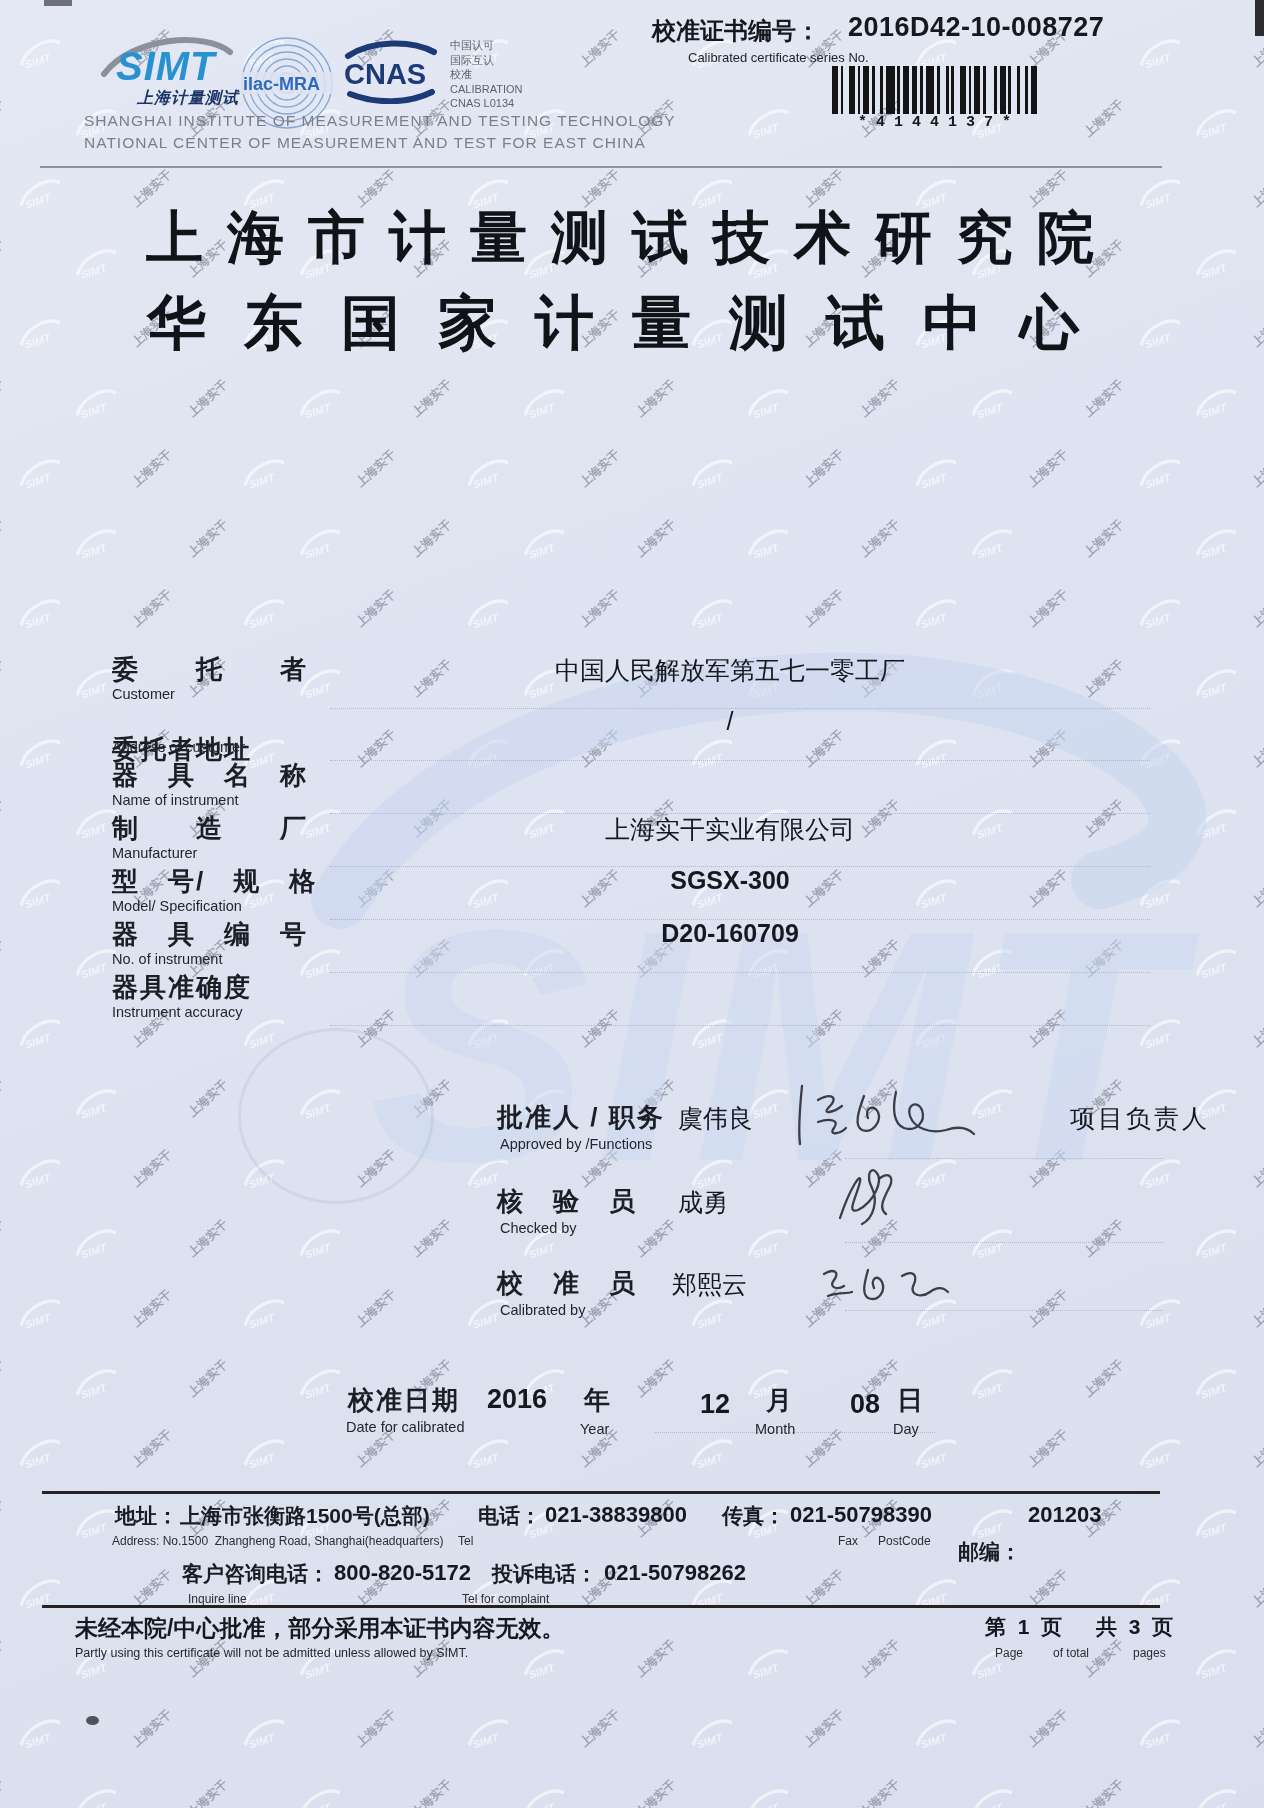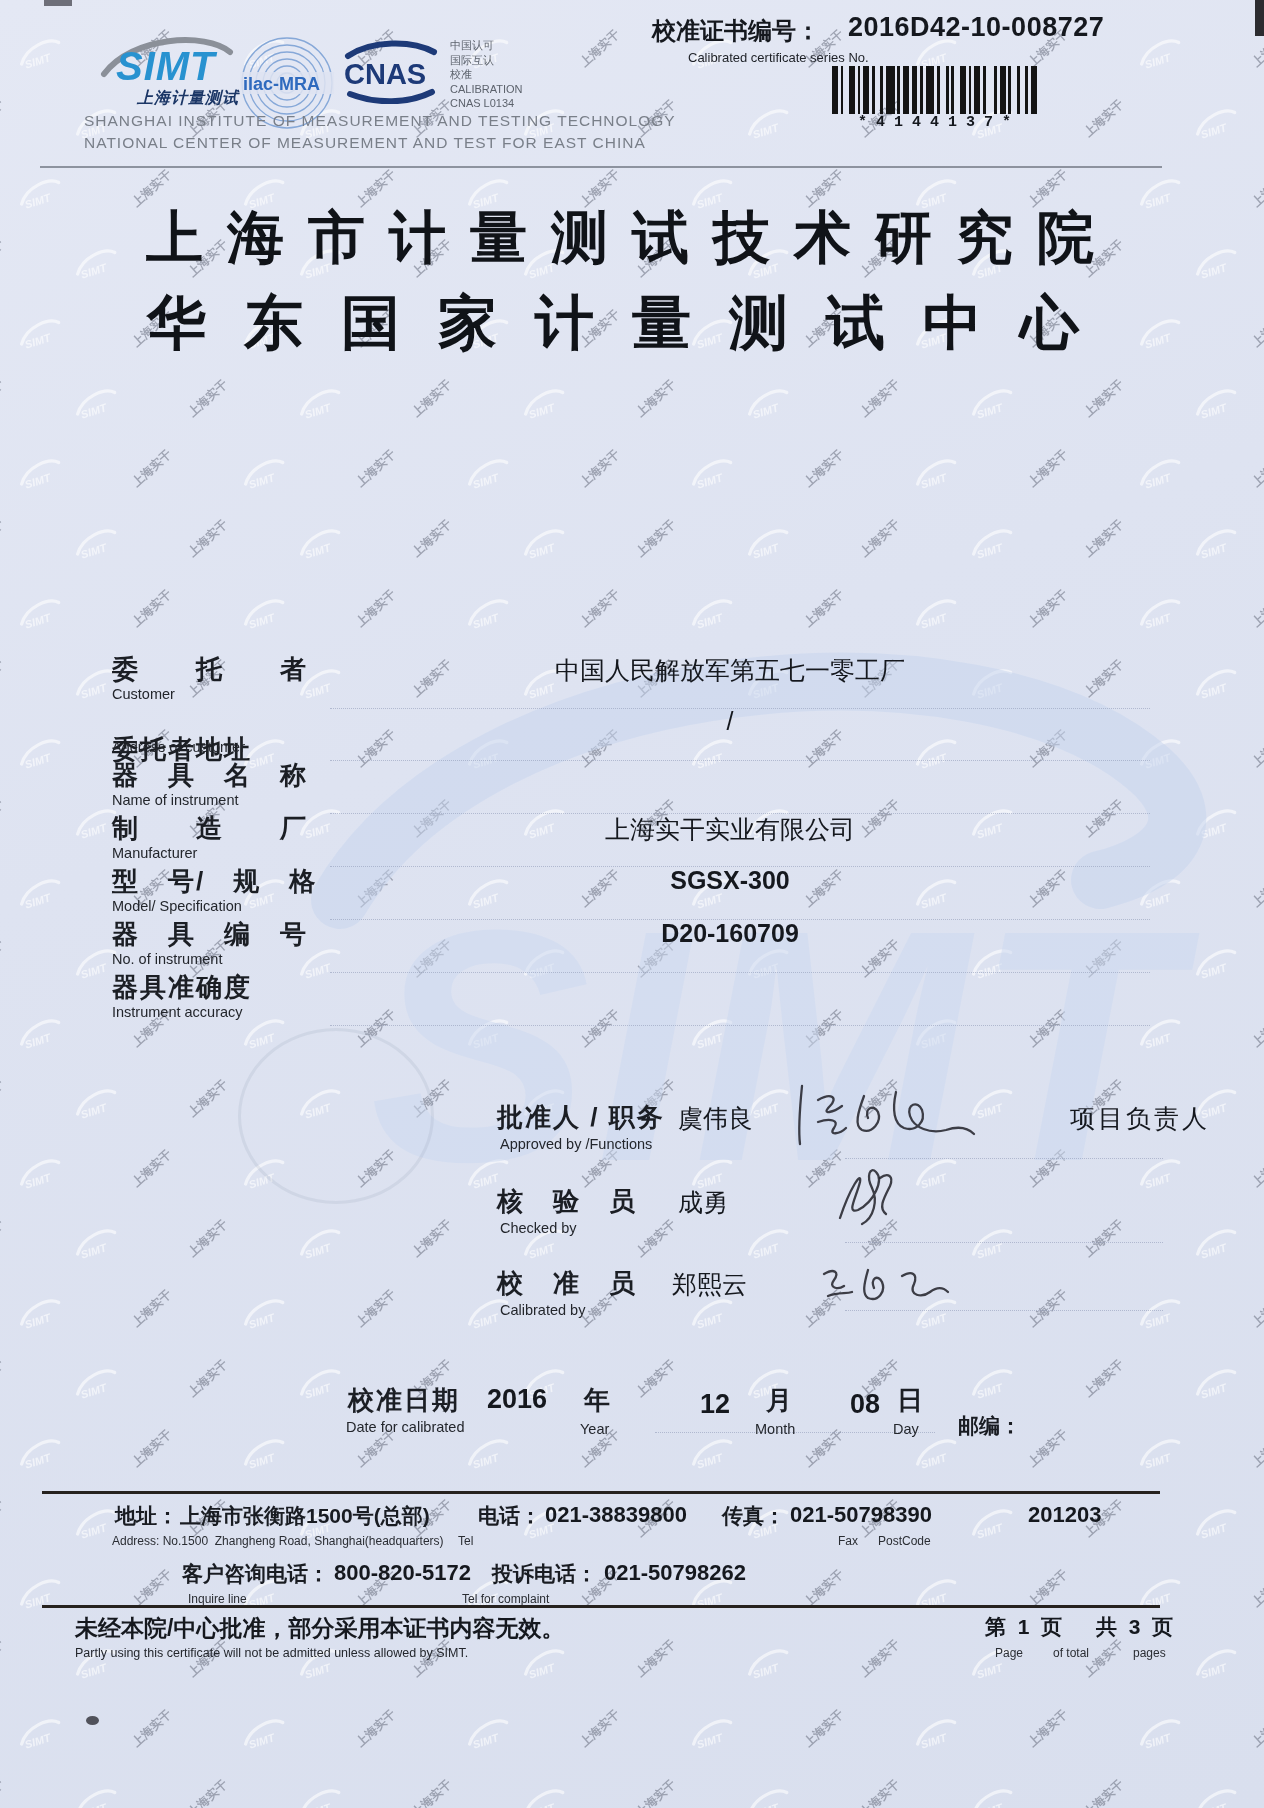--- a/index.html
+++ b/index.html
@@ -1042,21 +1042,21 @@
   <div class="c footer-zh" style="left:115px;top:1502px;">地址：</div>
   <div class="c footer-zh" style="left:180px;top:1502px;">上海市张衡路1500号(总部)</div>
   <div class="c footer-en" style="left:112px;top:1534px;">Address: No.1500  Zhangheng Road, Shanghai(headquarters)</div>
   <div class="c footer-zh" style="left:478px;top:1502px;">电话：</div>
   <div class="c footer-num" style="left:545px;top:1502px;">021-38839800</div>
   <div class="c footer-en" style="left:458px;top:1534px;">Tel</div>
   <div class="c footer-zh" style="left:722px;top:1502px;">传真：</div>
   <div class="c footer-num" style="left:790px;top:1502px;">021-50798390</div>
   <div class="c footer-en" style="left:838px;top:1534px;">Fax</div>
   <div class="c footer-en" style="left:878px;top:1534px;">PostCode</div>
-  <div class="c footer-zh" style="left:958px;top:1412px;">邮编：</div>
+  <div class="c footer-zh" style="left:958px;top:1538px;">邮编：</div>
   <div class="c footer-num" style="left:1028px;top:1502px;">201203</div>
 
   <div class="c footer-zh" style="left:182px;top:1560px;">客户咨询电话：</div>
   <div class="c footer-num" style="left:334px;top:1560px;">800-820-5172</div>
   <div class="c footer-en" style="left:188px;top:1592px;">Inquire line</div>
   <div class="c footer-zh" style="left:492px;top:1560px;">投诉电话：</div>
   <div class="c footer-num" style="left:604px;top:1560px;">021-50798262</div>
   <div class="c footer-en" style="left:462px;top:1592px;">Tel for complaint</div>
 
   <div class="thickline" style="top:1605px;"></div>

